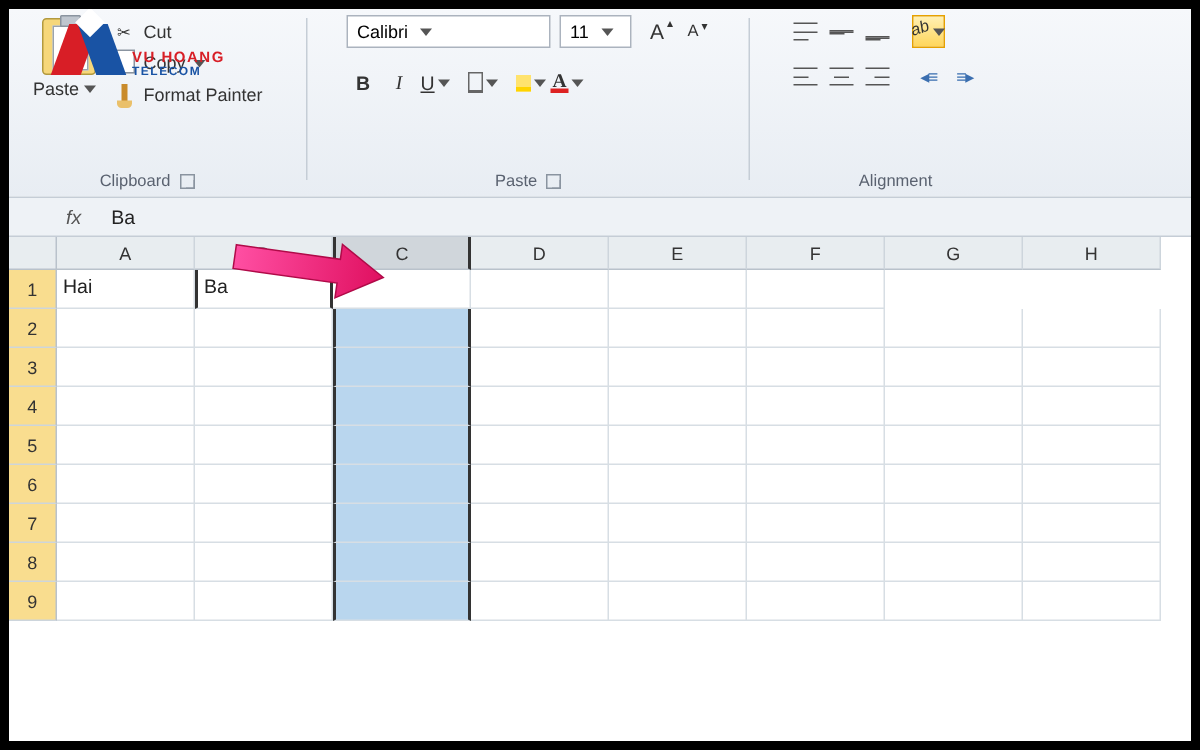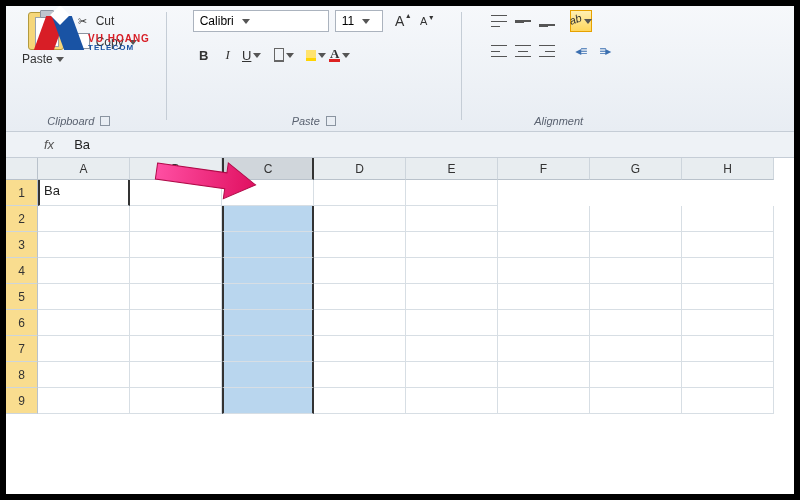--- a/index.html
+++ b/index.html
@@ -1,20 +1,20 @@
 <!DOCTYPE html>
 <html><head>
 <meta charset="utf-8">
 <style>
 * { box-sizing: border-box; margin: 0; padding: 0; font-family: "Segoe UI", Tahoma, sans-serif; }
 body { background: #fff; width: 800px; height: 500px; overflow: hidden; border: 6px solid #000; position: relative; }
 .ribbon { background: linear-gradient(#f6f8fb, #e8edf3); border-bottom: 1px solid #c5cdd6; padding: 4px 6px 0 6px; display: flex; gap: 20px; height: 126px; }
 .group { display: flex; flex-direction: column; align-items: center; padding: 0 6px; gap: 2px; }
 .group-content { display: flex; align-items: flex-start; gap: 4px; flex: 1; }
-.group-label { font-size: 11px; color: #5a6270; padding: 2px 0 4px; display: flex; align-items: center; gap: 6px; font-style: italic; }
+.group-label { font-size: 11px; color: #5a6270; padding: 2px 0 4px; display: flex; align-items: center; gap: 6px; }
 .group-label .launcher { width: 10px; height: 10px; border: 1px solid #8a94a0; position: relative; }
 .group-label .launcher::after { content: ""; position: absolute; right: -1px; bottom: -1px; width: 5px; height: 5px; border-right: 1px solid #8a94a0; border-bottom: 1px solid #8a94a0; }
 .sep { width: 1px; background: #c5cdd6; height: 108px; align-self: flex-start; margin-top: 2px; }
 .paste-big { display: flex; flex-direction: column; align-items: flex-end; gap: 2px; padding: 2px 4px; cursor: pointer; }
 .paste-icon { width: 36px; height: 38px; background: #f6d77a; border: 1px solid #b39a3e; border-radius: 3px; position: relative; }
 .paste-icon::before { content: ""; position: absolute; left: 6px; top: 4px; width: 22px; height: 28px; background: #fff; border: 1px solid #9aa3ad; }
 .paste-icon::after { content: ""; position: absolute; left: 11px; top: -3px; width: 12px; height: 6px; background: #bfc6cf; border: 1px solid #8a94a0; border-radius: 1px; }
 .paste-label { font-size: 12px; color: #333; display: flex; align-items: center; gap: 3px; }
 .mini-stack { display: flex; flex-direction: column; gap: 3px; font-size: 12px; color: #333; padding-top: 2px; }
 .mini-item { display: flex; align-items: center; gap: 5px; padding: 1px 3px; cursor: pointer; }
@@ -121,20 +121,26 @@
           <span class="mini-icon scissors">✂</span>
           <span>Cut</span>
         </div>
         <div class="mini-item">
           <span class="mini-icon">
               <span class="copy-i"></span>
             </span>
           <span>Copy</span>
           <span class="caret"></span>
         </div>
+        <div class="mini-item">
+          <span class="mini-icon">
+              <span class="brush"></span>
+            </span>
+          <span>Format Painter</span>
+        </div>
       </div>
     </div>
     <div class="group-label">
         <span>Clipboard</span>
         <span class="launcher"></span>
       </div>
   </div>
 
   <div class="sep"></div>
 
@@ -271,20 +277,21 @@
     <div class="ch sel-col">C</div>
     <div class="ch">D</div>
     <div class="ch">E</div>
     <div class="ch">F</div>
     <div class="ch">G</div>
     <div class="ch">H</div>
   </div>
   <div class="rows">
     <div class="row">
       <div class="rh hl">1</div>
+      <div class="cell">Hai</div>
       <div class="cell col-c-sel active-cell">Ba</div>
       <div class="cell"></div>
       <div class="cell"></div>
       <div class="cell"></div>
       <div class="cell"></div>
     </div>
     <div class="row">
         <div class="rh hl">2</div>
         <div class="cell"></div>
         <div class="cell"></div>

